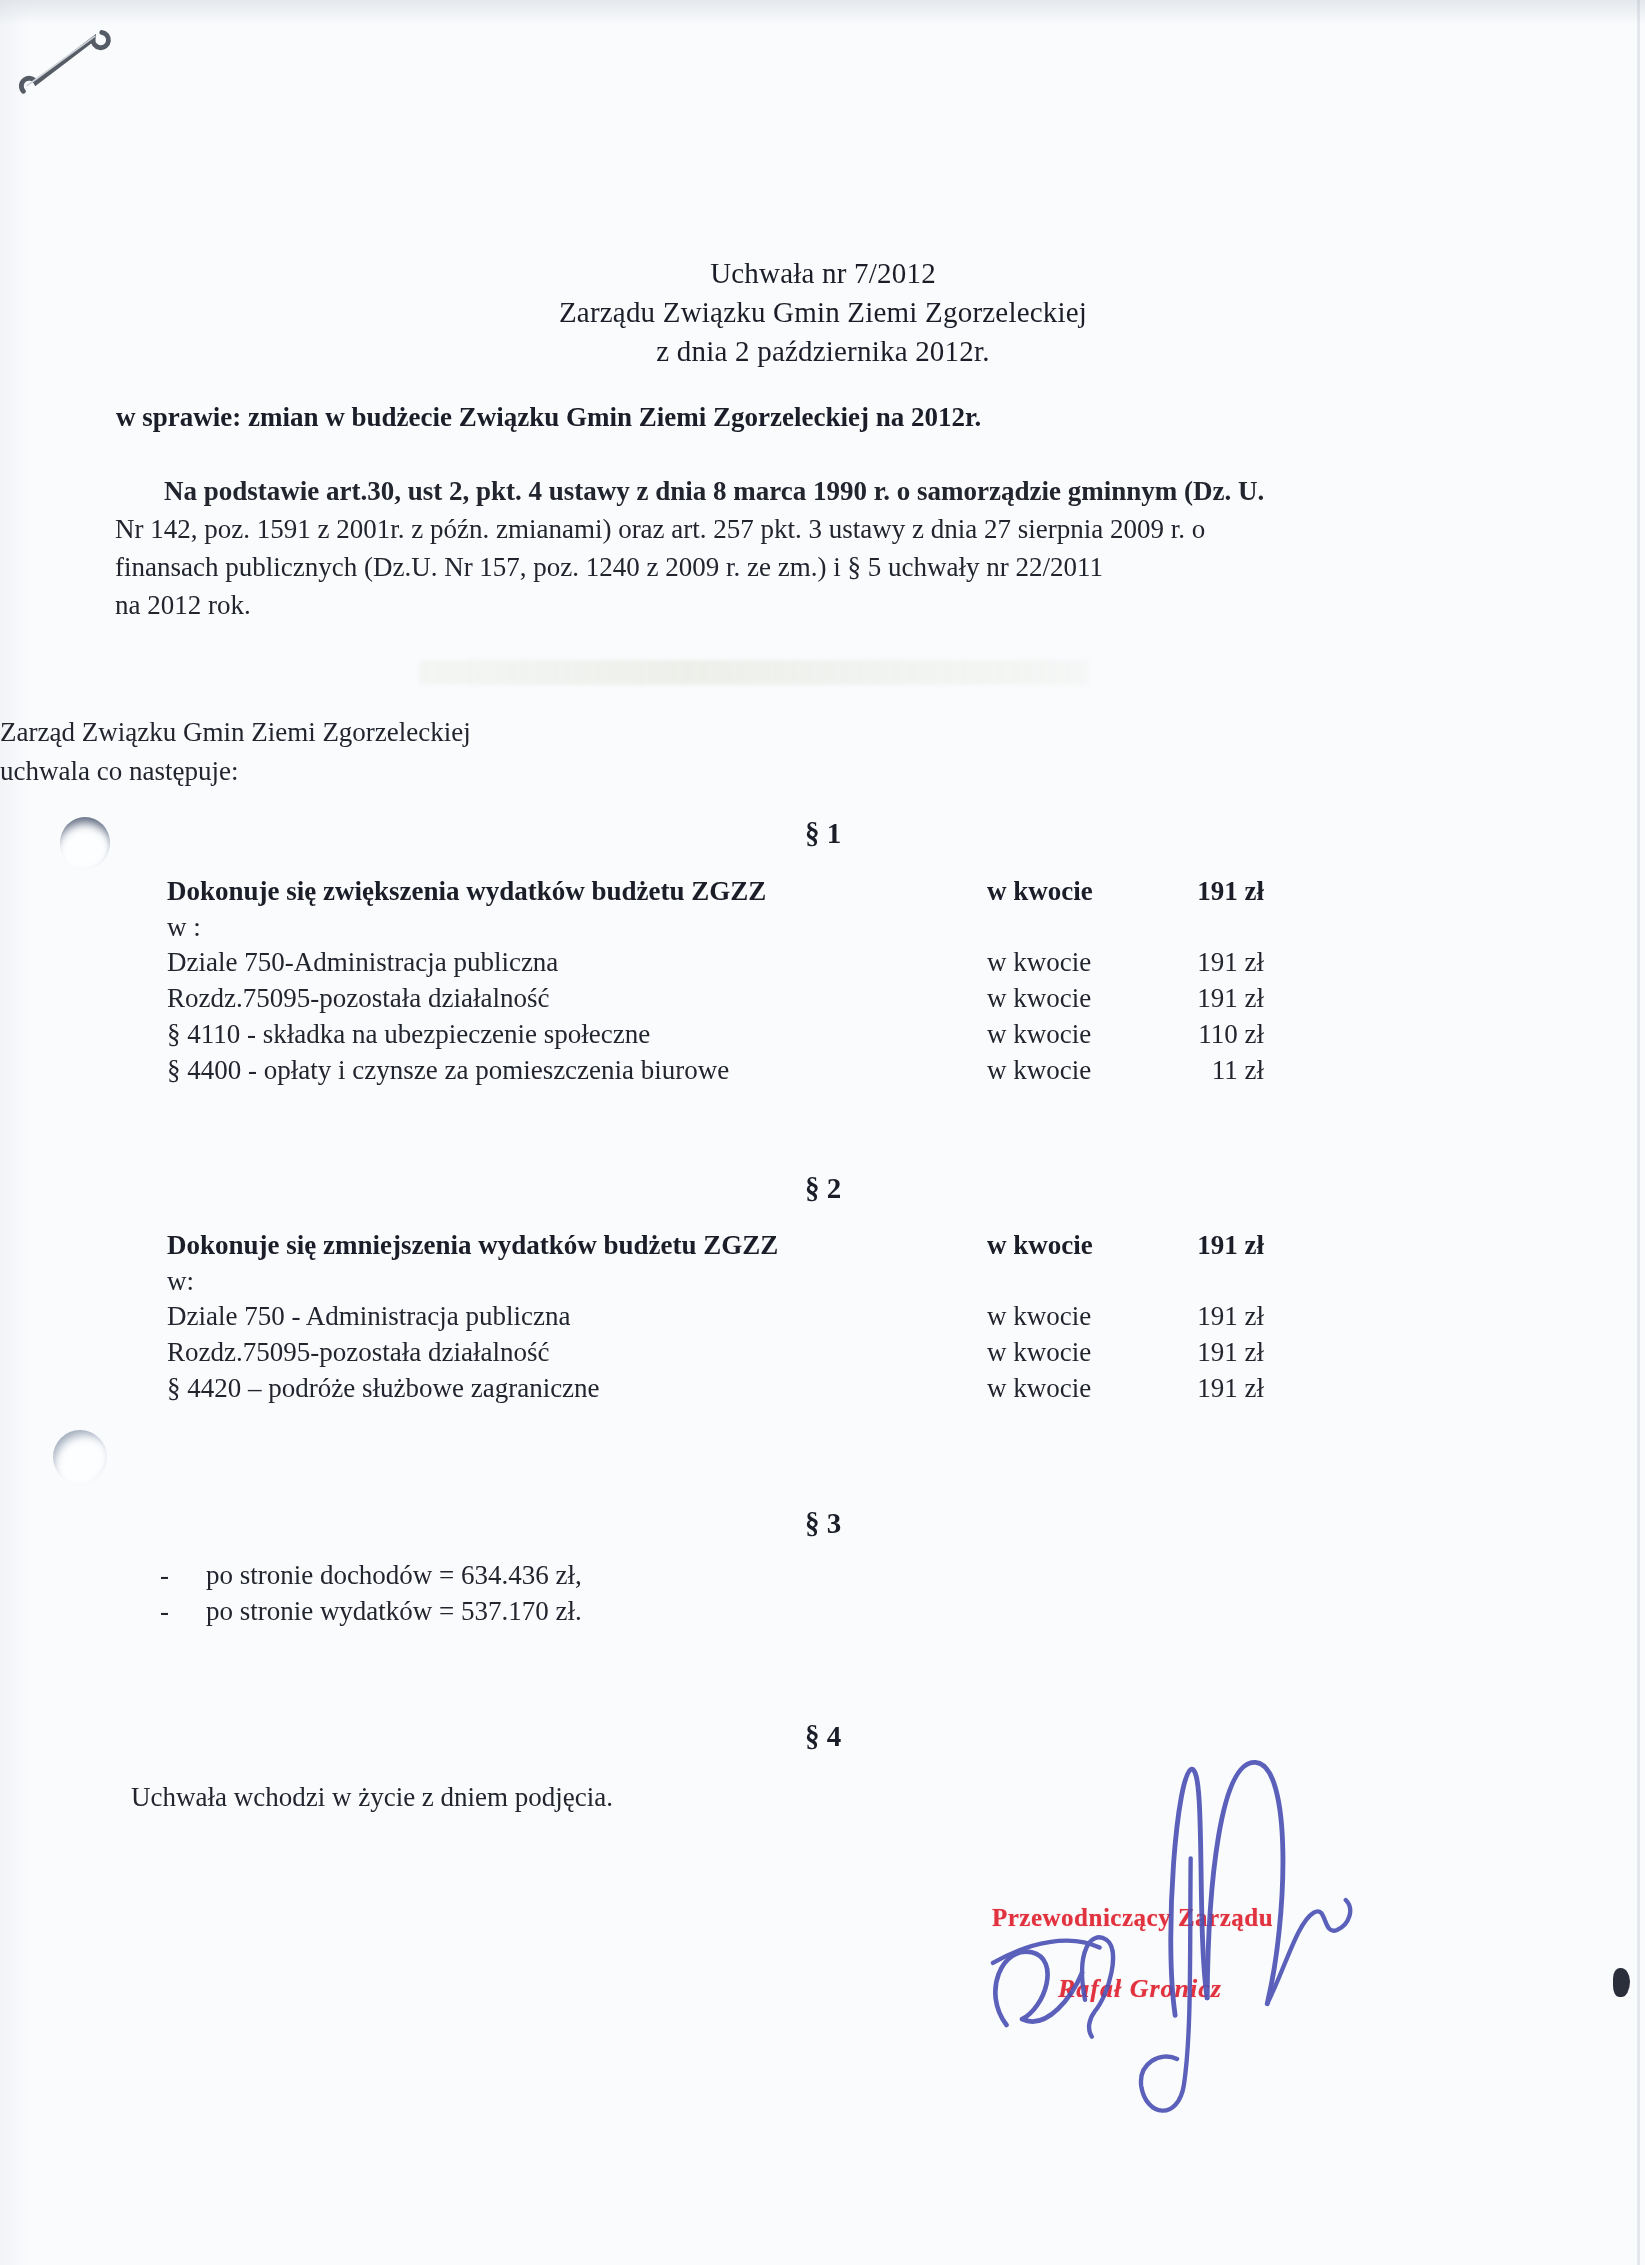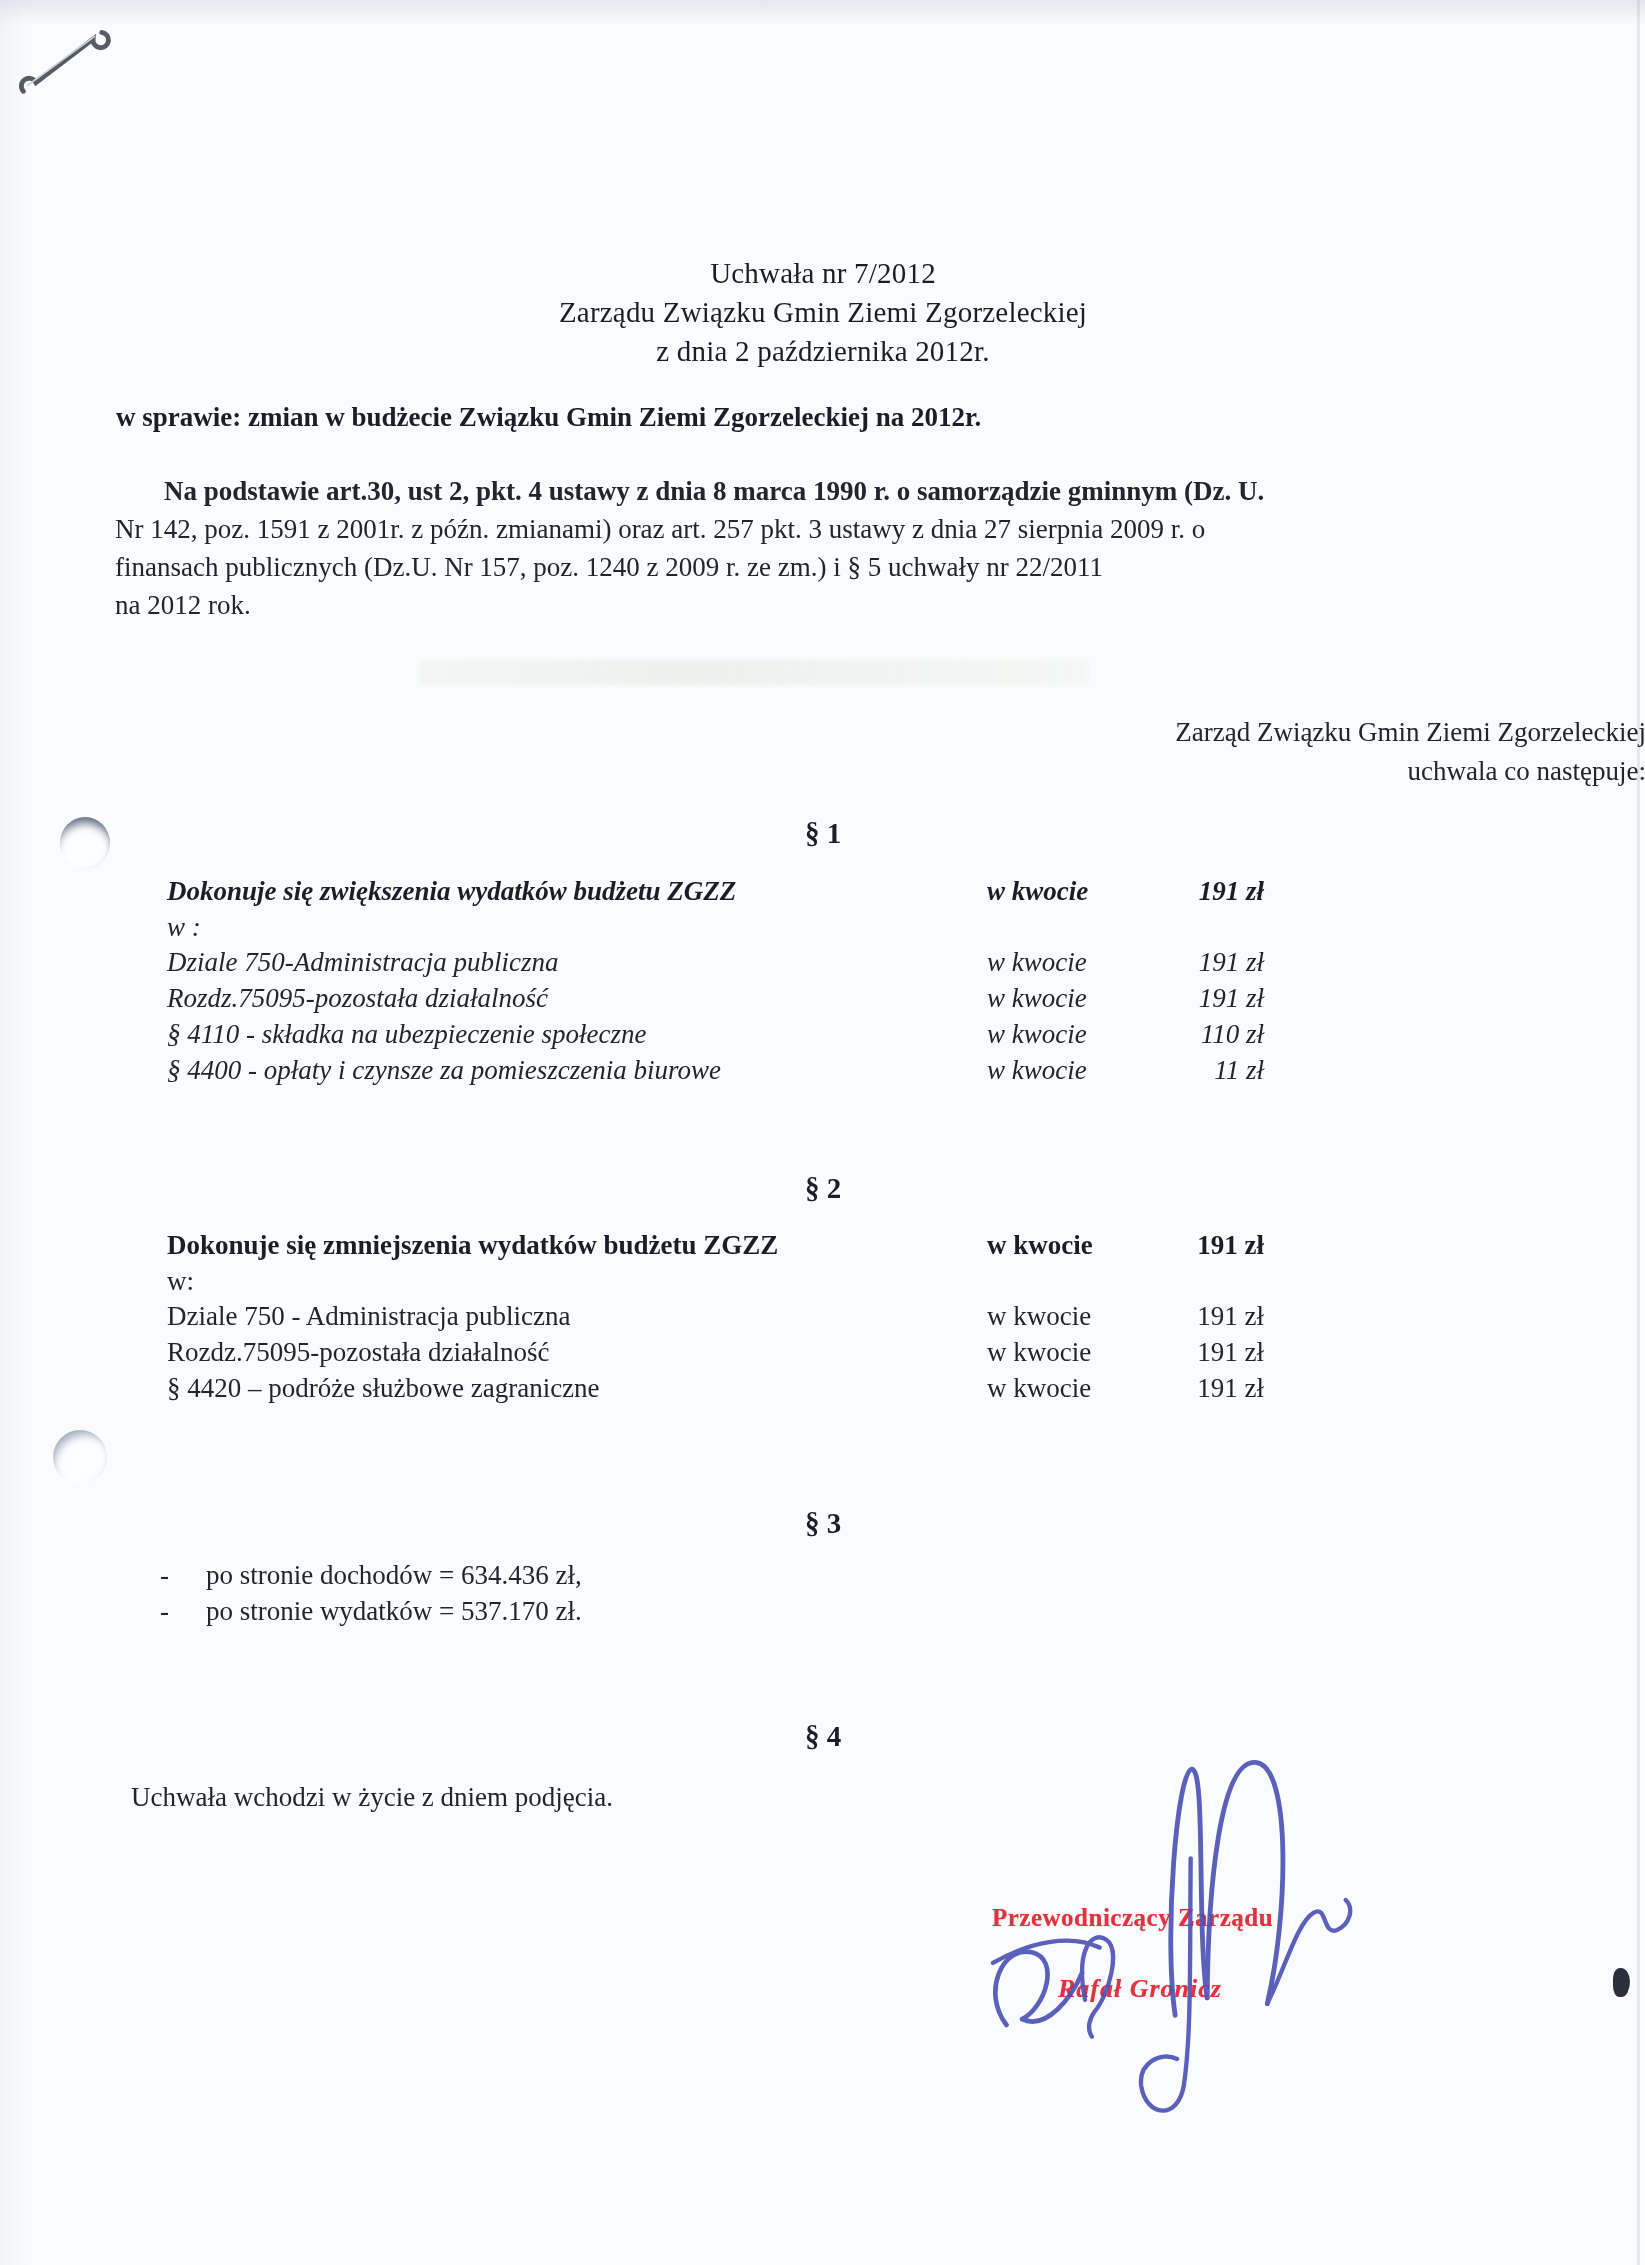--- a/index.html
+++ b/index.html
@@ -27,29 +27,29 @@
     background:linear-gradient(90deg, rgba(196,204,168,.10), rgba(186,198,160,.20) 40%, rgba(196,204,168,.08));
     filter:blur(1.9px);}
   .ink-blot{position:absolute;left:1613px;top:1968px;width:16.5px;height:29px;
     background:#2b2f3c;border-radius:46% 62% 58% 40%/40% 52% 60% 44%;}
   
   .title{position:absolute;left:0;right:0;top:254px;text-align:center;
     font-weight:normal;font-size:29px;line-height:39px;letter-spacing:0.2px;color:#1b1d28;}
   .subject{position:absolute;left:116px;top:402px;font-weight:bold;font-size:27px;color:#1b1d28;}
   .legal{position:absolute;left:115px;top:472px;font-size:27px;line-height:38px;white-space:nowrap;}
   .legal .ind{padding-left:49px;font-weight:bold;}
-  .resolve{position:absolute;left:0;right:0;top:713px;text-align:right;font-size:27px;line-height:39px;margin-left:16px;}
+  .resolve{position:absolute;left:0;right:0;top:713px;text-align:left;font-size:27px;line-height:39px;}
   .sec-head{position:absolute;left:0;right:0;text-align:center;font-weight:bold;font-size:29px;color:#1b1d28;}
   .h1{top:817px;}.h2{top:1172px;}.h3{top:1507px;}.h4{top:1720px;}
   .block{position:absolute;left:167px;width:1097px;font-size:27px;}
   .row{display:grid;grid-template-columns:820px 170px 107px;align-items:baseline;height:36px;}
   .row .amt{text-align:right;}
   .lead{font-weight:bold;color:#1b1d28;height:36px;}
   .wlabel{height:35px;}
-  .b1{top:876px;font-style:italic;}.b2{top:1230px;}
+  .b1{top:876px;}.b2{top:1230px;}
   .block3{position:absolute;left:155px;top:1557px;font-size:27px;line-height:36px;}
   .bullet{display:flex;}
   .bullet .dash{width:46px;padding-left:4.9px;}
   .s4text{position:absolute;left:131px;top:1782px;font-size:27px;font-family:Liberation Serif, serif;}
   
   .stamp-title{position:absolute;left:992px;top:1904px;font-size:25px;font-weight:bold;
     color:#e1333f;text-shadow:0 0 1px rgba(225,51,63,.55);letter-spacing:0.5px;}
   .stamp-name{position:absolute;left:1058px;top:1974px;font-size:26px;font-weight:bold;font-style:italic;
     color:#e1333f;text-shadow:0 0 1px rgba(225,51,63,.5);letter-spacing:1px;}
   .sig{position:absolute;left:946px;top:1742px;}

